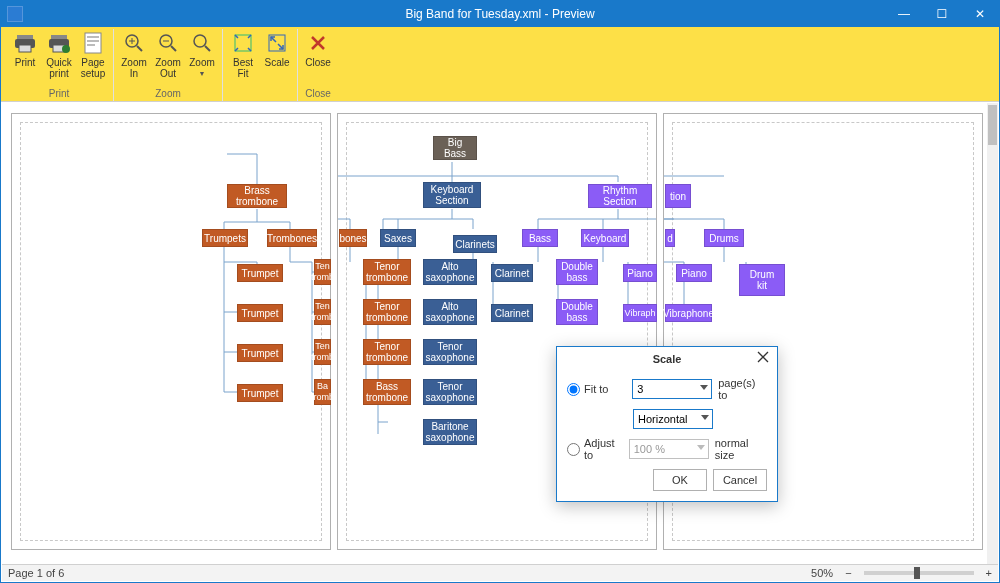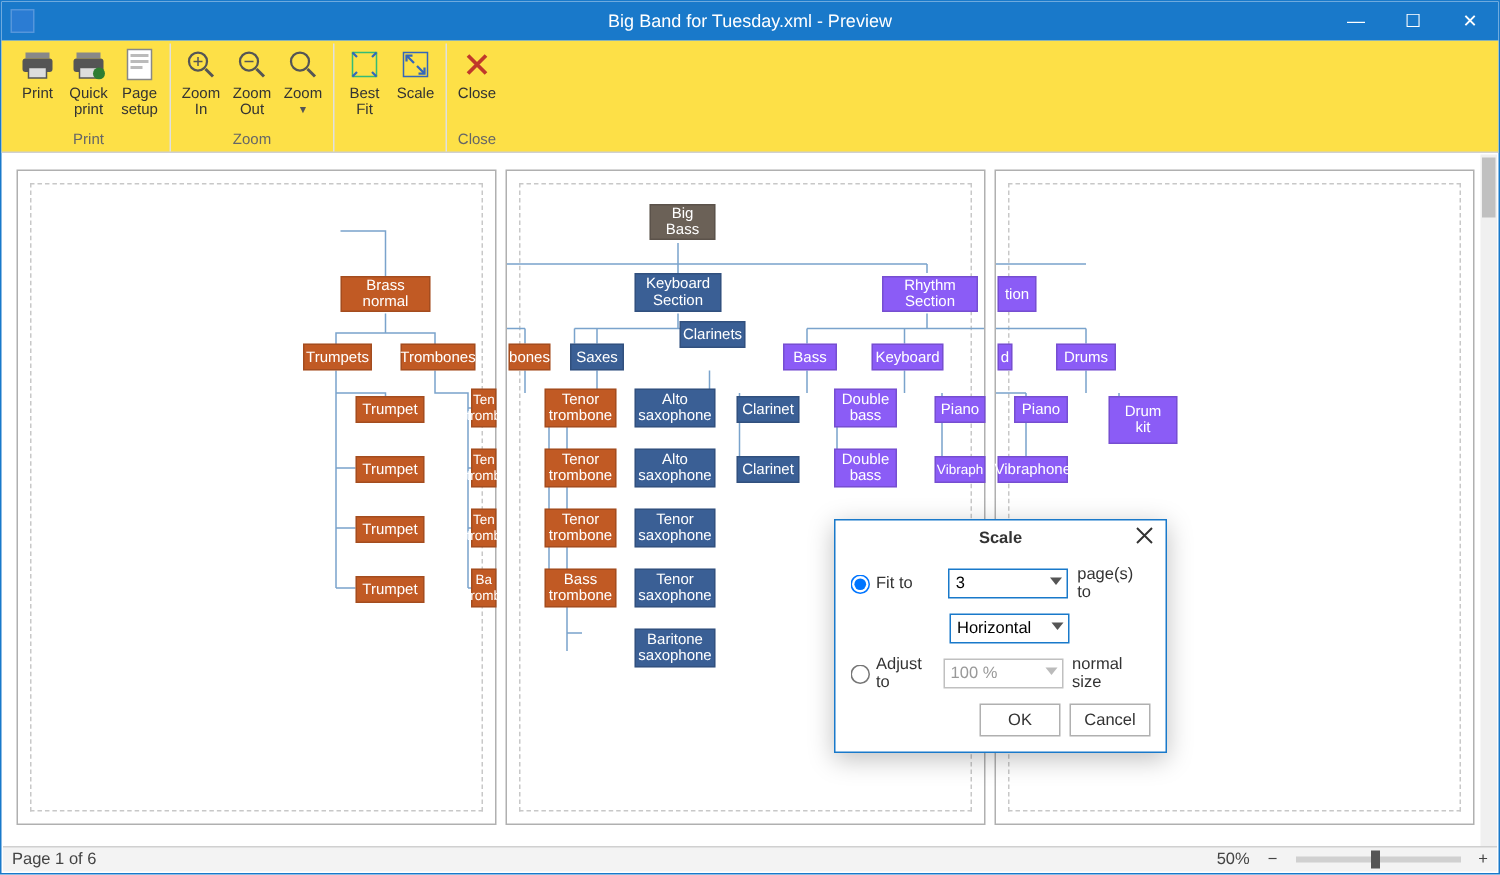--- a/index.html
+++ b/index.html
@@ -174,21 +174,21 @@
   <div class="page" style="left:9px; top:10px; width:320px; height:437px;">
     <div class="page-inner"></div>
     <svg class="conn">
         <g stroke="#7aa3cc" fill="none">
       <path d="M215 40 L245 40 L245 78"></path>
       <path d="M245 95 L245 108 L212 108 L212 118 M245 108 L278 108 L278 118"></path>
       <path d="M212 133 L212 148 L245 148 L245 158 M212 148 L212 278 M212 198 L225 198 M212 238 L225 238 M212 278 L225 278"></path>
       <path d="M278 133 L278 148 L300 148 L300 278 M300 158 L305 158 M300 198 L305 198 M300 238 L305 238 M300 278 L305 278"></path>
     </g>
       </svg>
-    <div class="node orange" style="left:215px; top:70px; width:60px; height:24px;">Brass normal</div>
+    <div class="node orange" style="left:215px; top:70px; width:60px; height:24px;">Brass trombone</div>
     <div class="node orange" style="left:190px; top:115px; width:46px; height:18px;">Trumpets</div>
     <div class="node orange" style="left:255px; top:115px; width:50px; height:18px;">Trombones</div>
     <div class="node orange" style="left:225px; top:150px; width:46px; height:18px;">Trumpet</div>
     <div class="node orange" style="left:225px; top:190px; width:46px; height:18px;">Trumpet</div>
     <div class="node orange" style="left:225px; top:230px; width:46px; height:18px;">Trumpet</div>
     <div class="node orange" style="left:225px; top:270px; width:46px; height:18px;">Trumpet</div>
     <div class="node orange" style="left:302px; top:145px; width:17px; height:26px; font-size:9px;">Ten<br>tromb</div>
     <div class="node orange" style="left:302px; top:185px; width:17px; height:26px; font-size:9px;">Ten<br>tromb</div>
     <div class="node orange" style="left:302px; top:225px; width:17px; height:26px; font-size:9px;">Ten<br>tromb</div>
     <div class="node orange" style="left:302px; top:265px; width:17px; height:26px; font-size:9px;">Ba<br>tromb</div>
@@ -211,21 +211,21 @@
     <div class="node root" style="left:95px; top:22px; width:44px; height:24px;">Big Bass</div>
 
     <div class="node orange" style="left:1px; top:115px; width:28px; height:18px;">bones</div>
     <div class="node orange" style="left:25px; top:145px; width:48px; height:26px;">Tenor trombone</div>
     <div class="node orange" style="left:25px; top:185px; width:48px; height:26px;">Tenor trombone</div>
     <div class="node orange" style="left:25px; top:225px; width:48px; height:26px;">Tenor trombone</div>
     <div class="node orange" style="left:25px; top:265px; width:48px; height:26px;">Bass trombone</div>
 
     <div class="node blue" style="left:85px; top:68px; width:58px; height:26px;">Keyboard Section</div>
     <div class="node blue" style="left:42px; top:115px; width:36px; height:18px;">Saxes</div>
-    <div class="node blue" style="left:115px; top:100px; width:44px; height:18px;">Clarinets</div>
+    <div class="node blue" style="left:115px; top:121px; width:44px; height:18px;">Clarinets</div>
     <div class="node blue" style="left:85px; top:145px; width:54px; height:26px;">Alto saxophone</div>
     <div class="node blue" style="left:85px; top:185px; width:54px; height:26px;">Alto saxophone</div>
     <div class="node blue" style="left:85px; top:225px; width:54px; height:26px;">Tenor saxophone</div>
     <div class="node blue" style="left:85px; top:265px; width:54px; height:26px;">Tenor saxophone</div>
     <div class="node blue" style="left:85px; top:305px; width:54px; height:26px;">Baritone saxophone</div>
     <div class="node blue" style="left:153px; top:150px; width:42px; height:18px;">Clarinet</div>
     <div class="node blue" style="left:153px; top:190px; width:42px; height:18px;">Clarinet</div>
 
     <div class="node green" style="left:250px; top:70px; width:64px; height:24px;">Rhythm Section</div>
     <div class="node green" style="left:184px; top:115px; width:36px; height:18px;">Bass</div>

